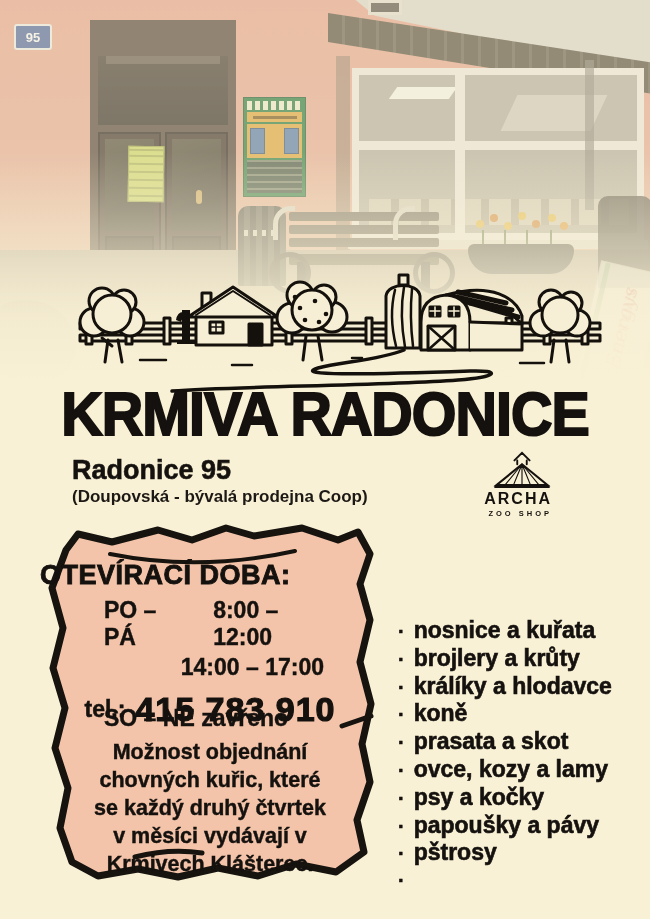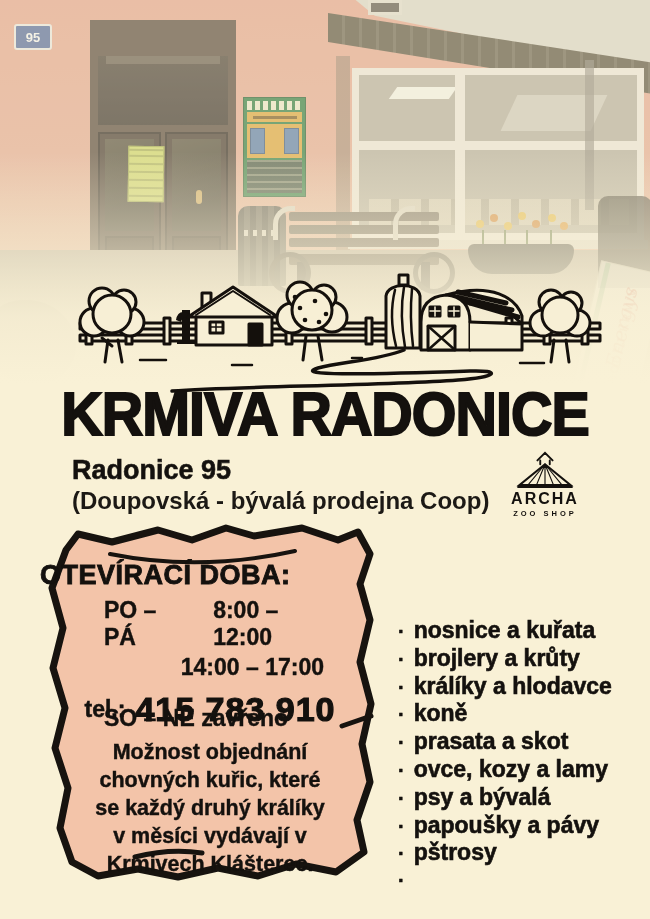--- a/index.html
+++ b/index.html
@@ -105,23 +105,23 @@
       rgba(249,241,214,.88) 79%, #f9f1d6 96%); }
 
   
   .farm{ left:0; top:270px; width:650px; height:130px; }
 
   
   .title{ left:0; top:384px; width:650px; text-align:center;
     font-size:61px; font-weight:bold; letter-spacing:-1px; line-height:1;
     transform:scaleX(.94); color:#14110e; -webkit-text-stroke:2px #14110e; }
   .addr1{ left:72px; top:455px; font-size:27px; font-weight:bold; -webkit-text-stroke:.6px #1c1915; }
-  .addr2{ left:72px; top:487px; font-size:24px; font-weight:bold; color:#1c1915; }
-
-  .archa{ left:472px; top:450px; width:80px; text-align:center; color:#14110e;margin-left:33px; }
+  .addr2{ left:72px; top:487px; font-size:17px; font-weight:bold; color:#1c1915; }
+
+  .archa{ left:472px; top:450px; width:80px; text-align:right; color:#14110e; }
   .archa .name{ font-size:16px; font-weight:bold; letter-spacing:2px; margin-top:-2px; }
   .archa .sub{ font-size:7.5px; font-weight:bold; letter-spacing:3px; margin-top:1px; }
 
   
   .hours-svg{ left:40px; top:520px; width:340px; height:375px; }
   .hours-title{ left:40px; top:560px; width:340px; text-align:left;
     font-size:27px; font-weight:bold; letter-spacing:.5px; -webkit-text-stroke:.9px #14110e; }
   .sched{ left:104px; top:597px; width:220px; font-size:23px; font-weight:bold; -webkit-text-stroke:.4px #14110e; }
   .sched .r1{ display:flex; justify-content:flex-start;gap:32px; }
   .sched .r2{ text-align:right; margin-top:3px; }
@@ -371,21 +371,21 @@
   </div>
 
   <div class="tel abs">
     <span class="lbl">tel.:</span>
     <span class="num">415 783 910</span>
   </div>
 
   <div class="note abs">
     <div>Možnost objednání</div>
     <div>chovných kuřic, které</div>
-    <div>se každý druhý králíky</div>
+    <div>se každý druhý čtvrtek</div>
     <div>v měsíci vydávají v</div>
     <div>Krmivech Klášterec.</div>
   </div>
 
 
   <ul class="offer-list abs">
     <li>
         <span class="dot">·</span>
         <span>nosnice a kuřata</span>
       </li>
@@ -404,21 +404,21 @@
     <li>
         <span class="dot">·</span>
         <span>prasata a skot</span>
       </li>
     <li>
         <span class="dot">·</span>
         <span>ovce, kozy a lamy</span>
       </li>
     <li>
         <span class="dot">·</span>
-        <span>psy a bývalá</span>
+        <span>psy a kočky</span>
       </li>
     <li>
         <span class="dot">·</span>
         <span>papoušky a pávy</span>
       </li>
     <li>
         <span class="dot">·</span>
         <span>pštrosy</span>
       </li>
     <li>

